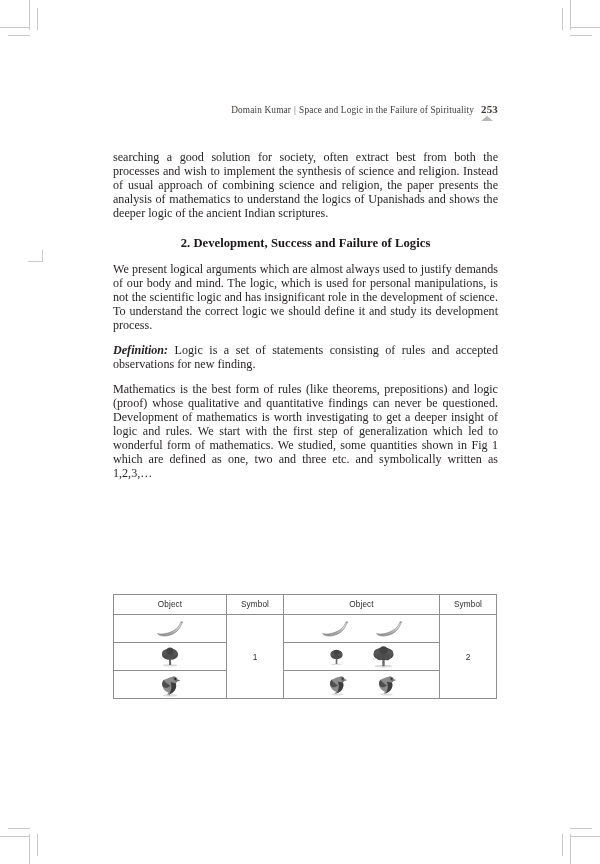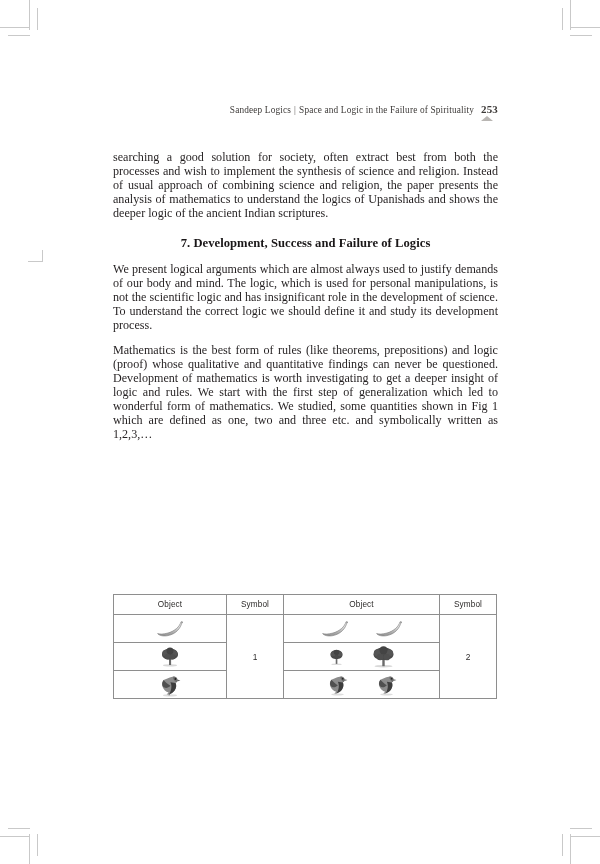--- a/index.html
+++ b/index.html
@@ -205,32 +205,33 @@
 
   <div class="crop crop-h br-h1"></div>
   <div class="crop crop-h br-h2"></div>
   <div class="crop crop-v br-v1"></div>
   <div class="crop crop-v br-v2"></div>
 
   <div class="crop crop-h edge-mark-h"></div>
   <div class="crop crop-v edge-mark-v"></div>
 
   <div class="runhead">
-    <span>Sandeep Logics</span><span class="sep">|</span><span>Space and Logic in the Failure of Spirituality</span><span class="pg">253</span>
+    <span>Domain Kumar</span><span class="sep">|</span><span>Space and Logic in the Failure of Spirituality</span><span class="pg">253</span>
   </div>
   <div class="runhead-arrow"></div>
 
   <div class="body-col">
 
     <p class="para nogap">searching a good solution for society, often extract best from both the processes and wish to implement the synthesis of science and religion. Instead of usual approach of combining science and religion, the paper presents the analysis of mathematics to understand the logics of Upanishads and shows the deeper logic of the ancient Indian scriptures.</p>
 
-    <div class="heading">7. Development, Success and Failure of Logics</div>
+    <div class="heading">2. Development, Success and Failure of Logics</div>
 
     <p class="para nogap">We present logical arguments which are almost always used to justify demands of our body and mind. The logic, which is used for personal manipulations, is not the scientific logic and has insignificant role in the development of science. To understand the correct logic we should define it and study its development process.</p>
 
+    <p class="para gap"><span class="defn">Definition:</span><span> Logic is a set of statements consisting of rules and accepted observations for new finding.</span></p>
 
 
     <p class="para gap">Mathematics is the best form of rules (like theorems, prepositions) and logic (proof) whose qualitative and quantitative findings can never be questioned. Development of mathematics is worth investigating to get a deeper insight of logic and rules. We start with the first step of generalization which led to wonderful form of mathematics. We studied, some quantities shown in Fig 1 which are defined as one, two and three etc. and symbolically written as 1,2,3,…</p>
   </div>
 
   <table class="fig-table">
     <colgroup>
       <col class="col-obj1">
         <col class="col-sym1">
         <col class="col-obj2">

